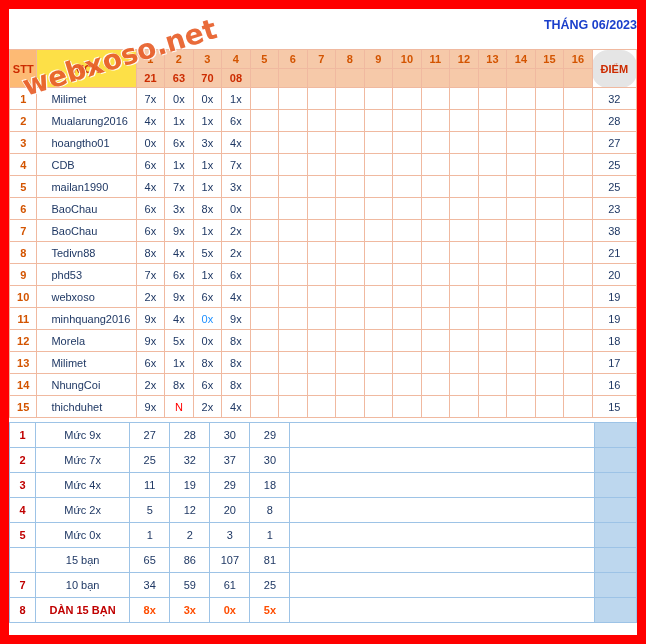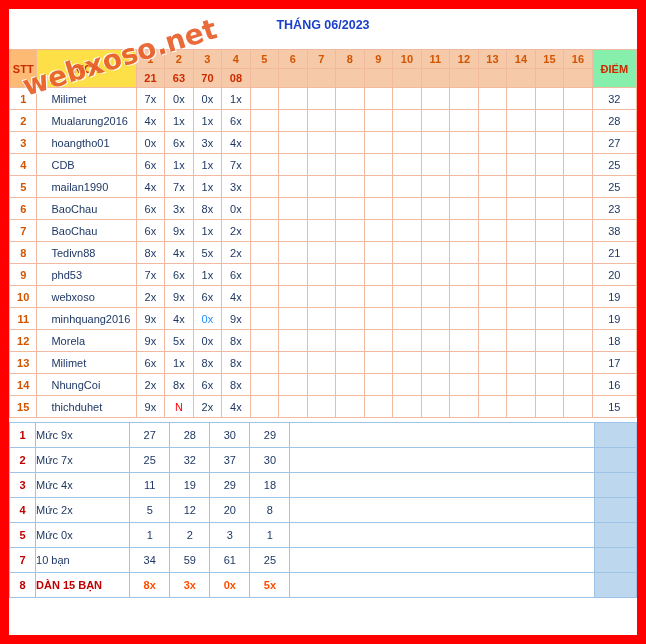--- a/index.html
+++ b/index.html
@@ -31,20 +31,21 @@
     color:#ff0000;
     font-weight:bold;
     font-size:12.5px;
     letter-spacing:.2px;
   }
   .title2{
     color:#1a3fcb;
     font-weight:bold;
     font-size:12.5px;
     margin-top:3px;
+    text-align:right;
   }
   table{border-collapse:collapse;}
   .main{
     width:100%;
     table-layout:fixed;
   }
   .main td,.main th{
     border:1px solid #f0b9a0;
     height:21px;
     text-align:center;
@@ -68,23 +69,24 @@
     background:#fdba74;
     color:#cc2b00;
     font-weight:bold;
   }
   td.nick-h{
     background:#fde047;
     color:#cc2b00;
     font-weight:bold;
   }
   td.diem-h{
-    background:#86efac;
+    background:#e5e5e5;
     color:#cc2b00;
     font-weight:bold;
+    border-radius:16px;
   }
   td.idx{
     color:#d35400;
     font-weight:bold;
     background:#ffffff;
   }
   td.nick{
     text-align:left;
     padding-left:14px;
     color:#1f3864;
@@ -124,21 +126,21 @@
     text-align:center;
     padding:0;
     color:#1f3864;
     background:#ffffff;
   }
   .lower td.lidx{
     color:#c00000;
     font-weight:bold;
   }
   .lower td.lbl{
-    text-align:left;
+    text-align:center;
     color:#1f3864;
   }
   .lower td.fill{
     background:#bdd7ee;
     border:1px solid #9dc3e6;
   }
   .lower tr.dan td{
     font-weight:bold;
   }
   .lower tr.dan td.lidx{color:#c00000;}
@@ -595,20 +597,30 @@
           <td class="lidx">5</td>
           <td class="lbl">Mức 0x</td>
           <td class="">1</td>
           <td class="">2</td>
           <td class="">3</td>
           <td class="">1</td>
           <td>&nbsp;</td>
           <td class="fill">&nbsp;</td>
         </tr>
         <tr>
+          <td class="lidx"></td>
+          <td class="lbl">15 bạn</td>
+          <td class="">65</td>
+          <td class="">86</td>
+          <td class="">107</td>
+          <td class="">81</td>
+          <td>&nbsp;</td>
+          <td class="fill">&nbsp;</td>
+        </tr>
+        <tr>
           <td class="lidx">7</td>
           <td class="lbl">10 bạn</td>
           <td class="">34</td>
           <td class="">59</td>
           <td class="">61</td>
           <td class="">25</td>
           <td>&nbsp;</td>
           <td class="fill">&nbsp;</td>
         </tr>
         <tr class="dan">

